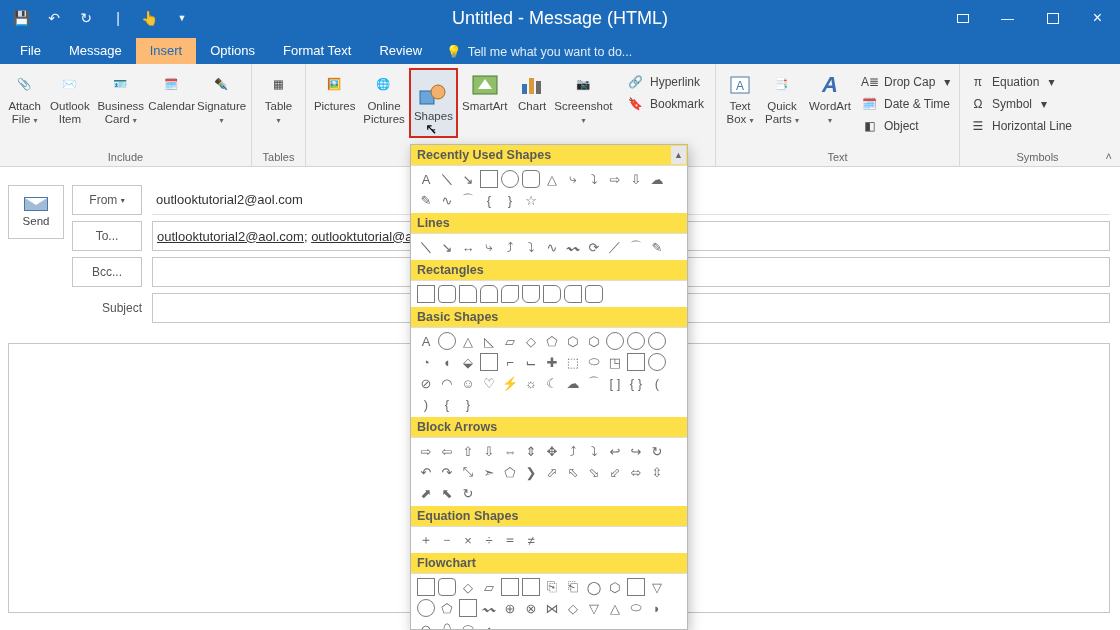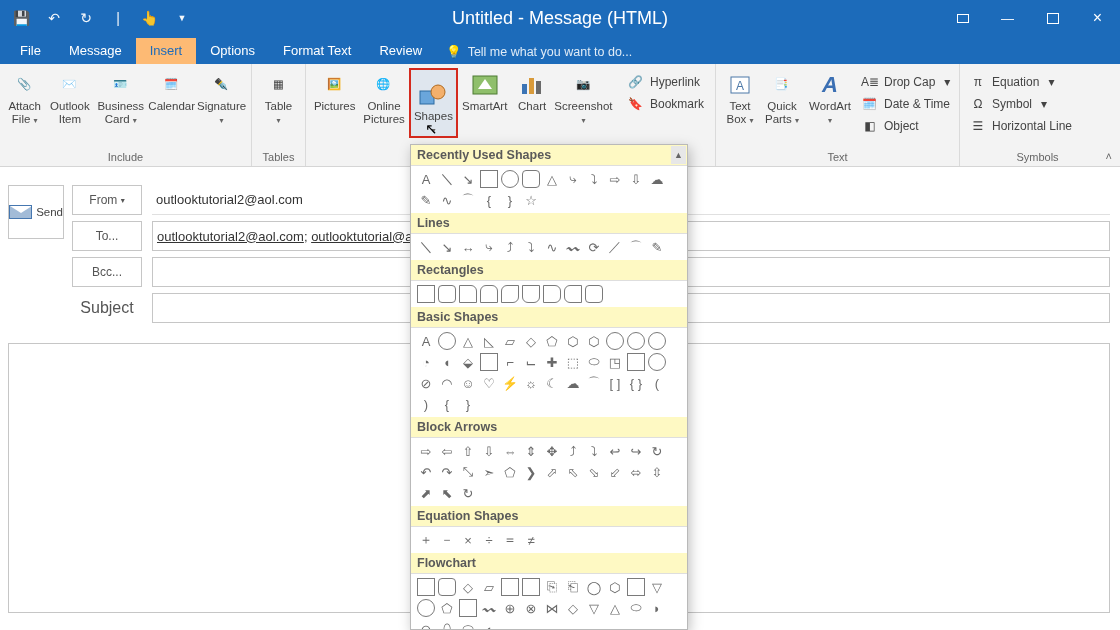--- a/index.html
+++ b/index.html
@@ -32,35 +32,35 @@
     .hl{border:2px solid #d42a1e;margin-top:-2px;padding-top:12px;}
 
     .smallrow{display:flex;align-items:center;gap:6px;font-size:12px;color:#444;height:22px;padding:0 6px;cursor:pointer;white-space:nowrap;}
     .smallrow .sicon{width:16px;height:16px;display:flex;align-items:center;justify-content:center;}
 
     .ribbon-collapse{position:absolute;right:8px;bottom:4px;font-size:11px;color:#666;cursor:pointer;}
 
     
     .compose{position:relative;padding:18px 10px 0 8px;display:flex;gap:8px;}
     .sendcol{width:56px;}
-    .sendbox{border:1px solid #c6c6c6;height:54px;display:flex;flex-direction:row;align-items:center;justify-content:center;gap:4px;font-size:11.5px;}
+    .sendbox{border:1px solid #c6c6c6;height:54px;display:flex;flex-direction:column;align-items:center;justify-content:center;gap:4px;font-size:11.5px;}
     .envico{width:24px;height:14px;border:1px solid #4677b0;position:relative;background:#fff;}
     .envico:before{content:"";position:absolute;inset:0;border-top:7px solid transparent;border-left:11px solid #4677b080;border-right:11px solid #4677b080;}
     .fieldscol{flex:1;}
     .row{display:flex;align-items:center;margin-bottom:6px;gap:10px;}
     .labelbtn{width:70px;height:30px;border:1px solid #c6c6c6;display:flex;align-items:center;justify-content:center;font-size:12px;color:#555;cursor:pointer;background:#fff;}
     .fieldval{flex:1;height:30px;border-bottom:1px solid #e0e0e0;display:flex;align-items:center;font-size:13px;color:#333;padding-left:4px;}
     .fieldval.boxed{border:1px solid #c6c6c6;}
     .fieldval .underlined{text-decoration:underline;}
-    .subjectlabel{width:70px;text-align:center;font-size:16px;color:#555;}
+    .subjectlabel{width:70px;text-align:right;font-size:12px;color:#555;}
     .bodyarea{margin:14px 10px 0 8px;border:1px solid #c6c6c6;height:270px;}
 
     
     .shapes-panel{position:absolute;left:410px;top:144px;width:278px;height:486px;background:#fff;border:1px solid #b9b9b9;box-shadow:2px 4px 12px rgba(0,0,0,.25);z-index:50;overflow:hidden;}
-    .shapes-panel .sect{background:#fef9c3;font-size:12.5px;font-weight:600;color:#5a5a5a;padding:3px 6px;border-bottom:1px solid #dedede;}
+    .shapes-panel .sect{background:#fde047;font-size:12.5px;font-weight:600;color:#5a5a5a;padding:3px 6px;border-bottom:1px solid #dedede;}
     .shape-row{display:flex;flex-wrap:wrap;gap:3px;padding:4px 6px;}
     .shape-ico{width:18px;height:18px;border:1px solid #7a7a7a;cursor:pointer;}
     .shape-ico.nob{border:none;display:flex;align-items:center;justify-content:center;color:#6a6a6a;font-size:13px;}
     .shape-ico.round{border-radius:4px;}
     .shape-ico.circ{border-radius:50%;}
     .panel-scroll{position:absolute;right:1px;top:1px;width:15px;height:18px;background:#e7e7e7;display:flex;align-items:center;justify-content:center;font-size:9px;color:#666;}
 
     .cursor-img{position:absolute;left:425px;top:120px;font-size:15px;color:#000;z-index:60;}
   </style>
 </head>

